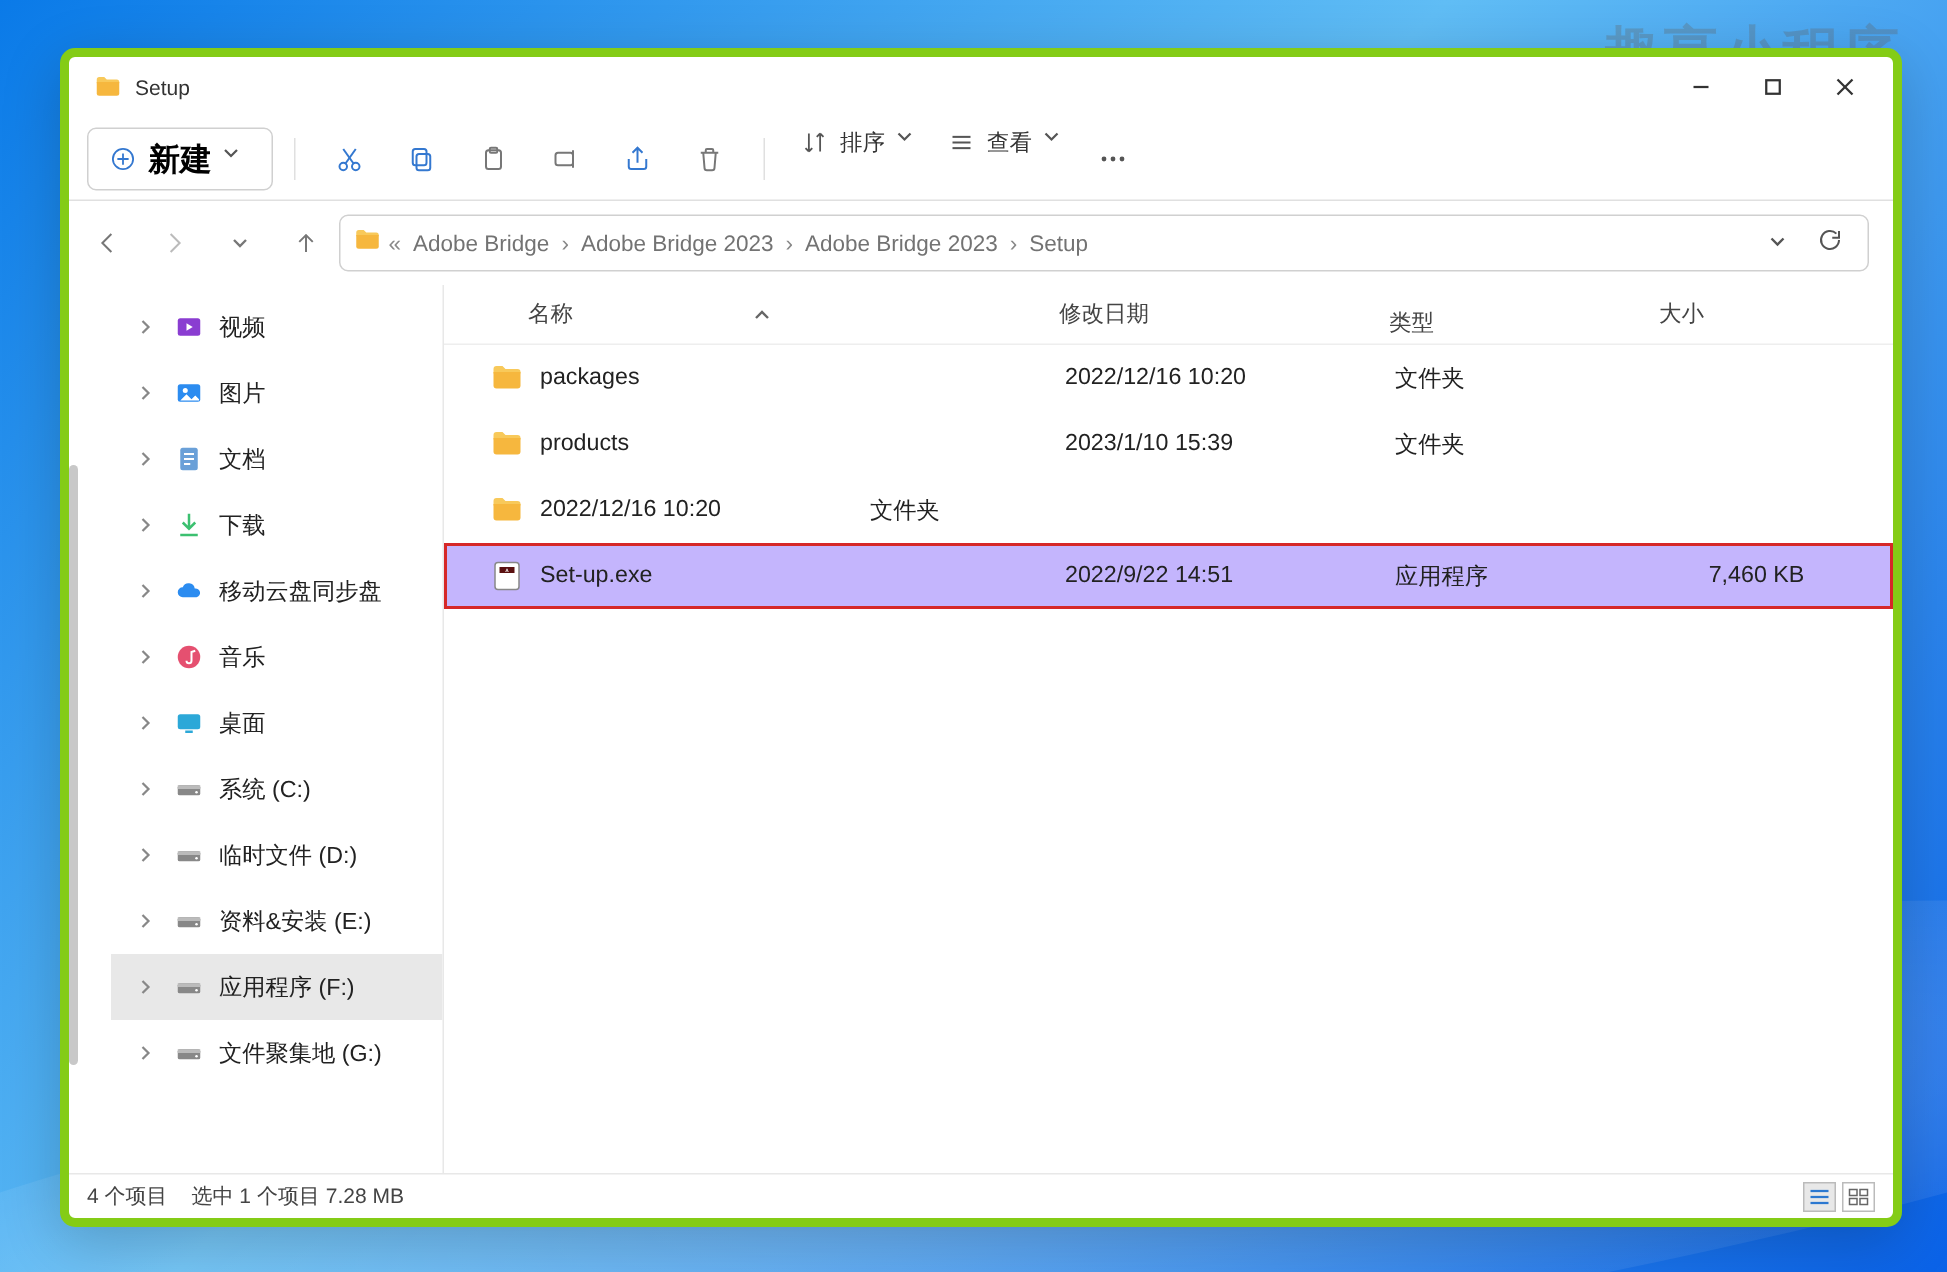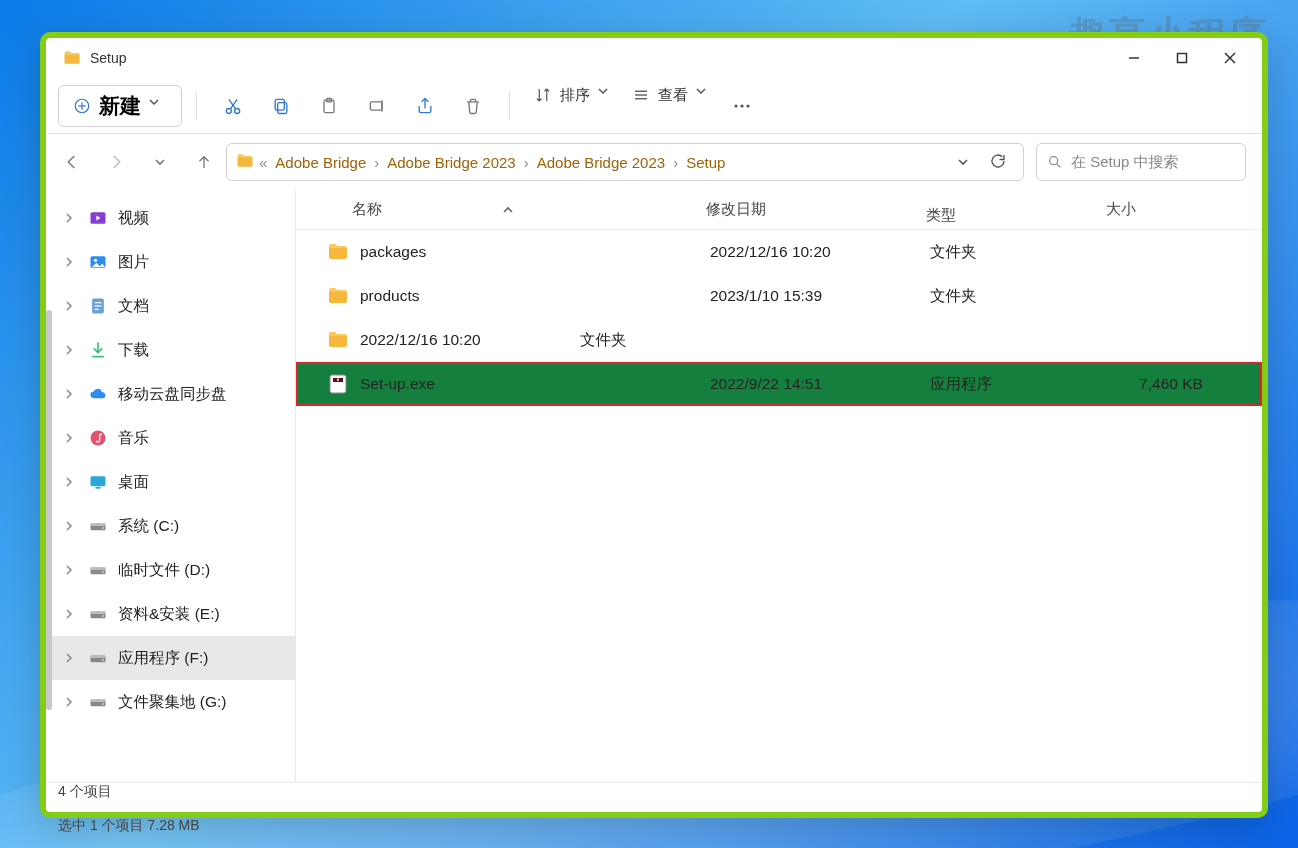--- a/index.html
+++ b/index.html
@@ -15,46 +15,46 @@
 .newbtn { display: flex; align-items: center; gap: 8px; border: 1px solid #d0d0d0; border-radius: 6px; padding: 6px 14px; font-size: 21px; cursor: pointer; font-weight: bold; }
 .newbtn svg { width: 18px; height: 18px; }
 .tool-sep { width: 1px; height: 28px; background: #e0e0e0; margin: 0 10px; }
 .tool-icon { width: 44px; height: 40px; display: flex; align-items: center; justify-content: center; color: #3478d0; border-radius: 6px; }
 .tool-icon.gray { color: #777; }
 .tool-drop { display: flex; align-items: flex-start; gap: 8px; padding: 0 10px; font-size: 15px; height: 40px; border-radius: 6px; color: #333; }
 .addrbar { height: 56px; display: flex; align-items: center; padding: 0 16px; gap: 12px; }
 .navbtns { display: flex; gap: 24px; color: #888; }
 .navbtn { width: 20px; height: 20px; display: flex; align-items: center; justify-content: center; }
 .addrfield { flex: 1; height: 38px; border: 1px solid #d0d0d0; border-radius: 6px; display: flex; align-items: center; padding: 0 8px; gap: 4px; font-size: 15px; }
-.addrfield .crumb { padding: 0 4px; color: #a16207; text-align: right; }
+.addrfield .crumb { padding: 0 4px; color: #737373; text-align: right; }
 .addrfield .sep { color: #888; }
 .addrfield .spacer { flex: 1; }
 .addrfield .chev, .addrfield .refresh { color: #555; padding: 0 8px; }
 .searchfield { width: 210px; height: 38px; border: 1px solid #d0d0d0; border-radius: 6px; display: flex; align-items: center; padding: 0 10px; gap: 8px; color: #888; font-size: 15px; }
 .content { flex: 1; display: flex; overflow: hidden; }
-.sidebar { width: 250px; border-right: 1px solid #e8e8e8; overflow-y: auto; position: relative; padding-top: 6px; }
+.sidebar { width: 250px; border-right: 1px solid #e8e8e8; overflow-y: auto; position: relative; padding-top: 6px; padding-left: 28px; }
 .sbitem { display: flex; align-items: center; height: 44px; padding-left: 18px; gap: 10px; font-size: 15.5px; color: #222; cursor: pointer; }
 .sbitem.selected { background: #e8e8e8; }
 .sbchev { color: #888; width: 14px; display:flex; }
 .sbicon { width: 20px; height: 20px; display: flex; align-items: center; justify-content: center; }
 .sb-scroll { position: absolute; left: 0; top: 120px; width: 6px; height: 400px; background: #c8c8c8; border-radius: 3px; }
 .main { flex: 1; display: flex; flex-direction: column; position: relative; }
 .colhead { height: 40px; display: flex; align-items: center; font-size: 15px; color: #444; border-bottom: 1px solid #eee; }
 .colhead .col-name { padding-left: 56px; width: 410px; display:flex; align-items:center; gap: 120px; }
 .colhead .col-date { width: 220px; }
 .colhead .col-type { width: 180px; margin-top: 11px; }
 .colhead .col-size { flex: 1; padding-right: 30px; }
 .filerow { height: 44px; display: flex; align-items: center; font-size: 15.5px; color: #222; padding-left: 30px; }
 .filerow .ficon { width: 24px; height: 24px; margin-right: 10px; }
 .filerow .fname { width: 350px; }
 .filerow .fdate { width: 220px; }
 .filerow .ftype { width: 180px; }
 .filerow .fsize { flex: 1; text-align: center; padding-right: 30px; }
-.filerow.selected { background: #15803d; outline: 2px solid #d62828; outline-offset: -2px; }
-.statusbar { height: 30px; border-top: 1px solid #e8e8e8; display: flex; align-items: flex-start; padding: 0 12px; font-size: 14px; color: #444; gap: 16px; flex-direction: column; }
+.filerow.selected { background: #c4b5fd; outline: 2px solid #d62828; outline-offset: -2px; }
+.statusbar { height: 30px; border-top: 1px solid #e8e8e8; display: flex; align-items: center; padding: 0 12px; font-size: 14px; color: #444; gap: 16px; }
 .statusbar .spacer { flex:1; }
 .viewtoggle { display: flex; gap: 4px; }
 .viewbtn { width: 22px; height: 20px; border: 1px solid #bbb; display:flex; align-items:center; justify-content:center; }
 .viewbtn.active { background: #e8e8e8; }
 .wm { position: absolute; font-size: 38px; font-weight: 600; color: rgba(0,0,0,0.05); pointer-events: none; letter-spacing: 2px; }
 .wm.top { right: 30px; top: 10px; color: rgba(100,100,100,0.3); }
 .wm.mid { left: 540px; top: 400px; color: rgba(240,120,140,0.35); }
 .wm.bot { left: 80px; bottom: 25px; color: rgba(120,120,120,0.15); }
 </style>
 </head>
@@ -212,27 +212,20 @@
         <span class="sep">›</span>
       <span class="crumb">Setup</span>
       <span class="spacer"></span>
       <span class="chev"><svg width="12" height="12">
             <path d="M2 4l4 4 4-4" fill="none" stroke="#555" stroke-width="1.6"></path>
           </svg></span>
       <span class="refresh"><svg width="18" height="18" viewBox="0 0 24 24">
             <path d="M20 12a8 8 0 11-2.34-5.66M20 4v6h-6" fill="none" stroke="#555" stroke-width="1.8"></path>
           </svg></span>
     </div>
-    <div class="searchfield">
-      <svg width="16" height="16" viewBox="0 0 24 24">
-          <circle cx="10" cy="10" r="6" fill="none" stroke="#888" stroke-width="1.8"></circle>
-          <line x1="15" y1="15" x2="20" y2="20" stroke="#888" stroke-width="1.8"></line>
-        </svg>
-      <span>在 Setup 中搜索</span>
-    </div>
   </div>
 
   <div class="content">
     <div class="sidebar">
       <div class="sb-scroll"></div>
       <div id="sidebar-list">
           <div class="sbitem">
             <span class="sbchev">
               <svg width="10" height="10">
                 <path d="M3 1l4 4-4 4" fill="none" stroke="#888" stroke-width="1.5"></path>

